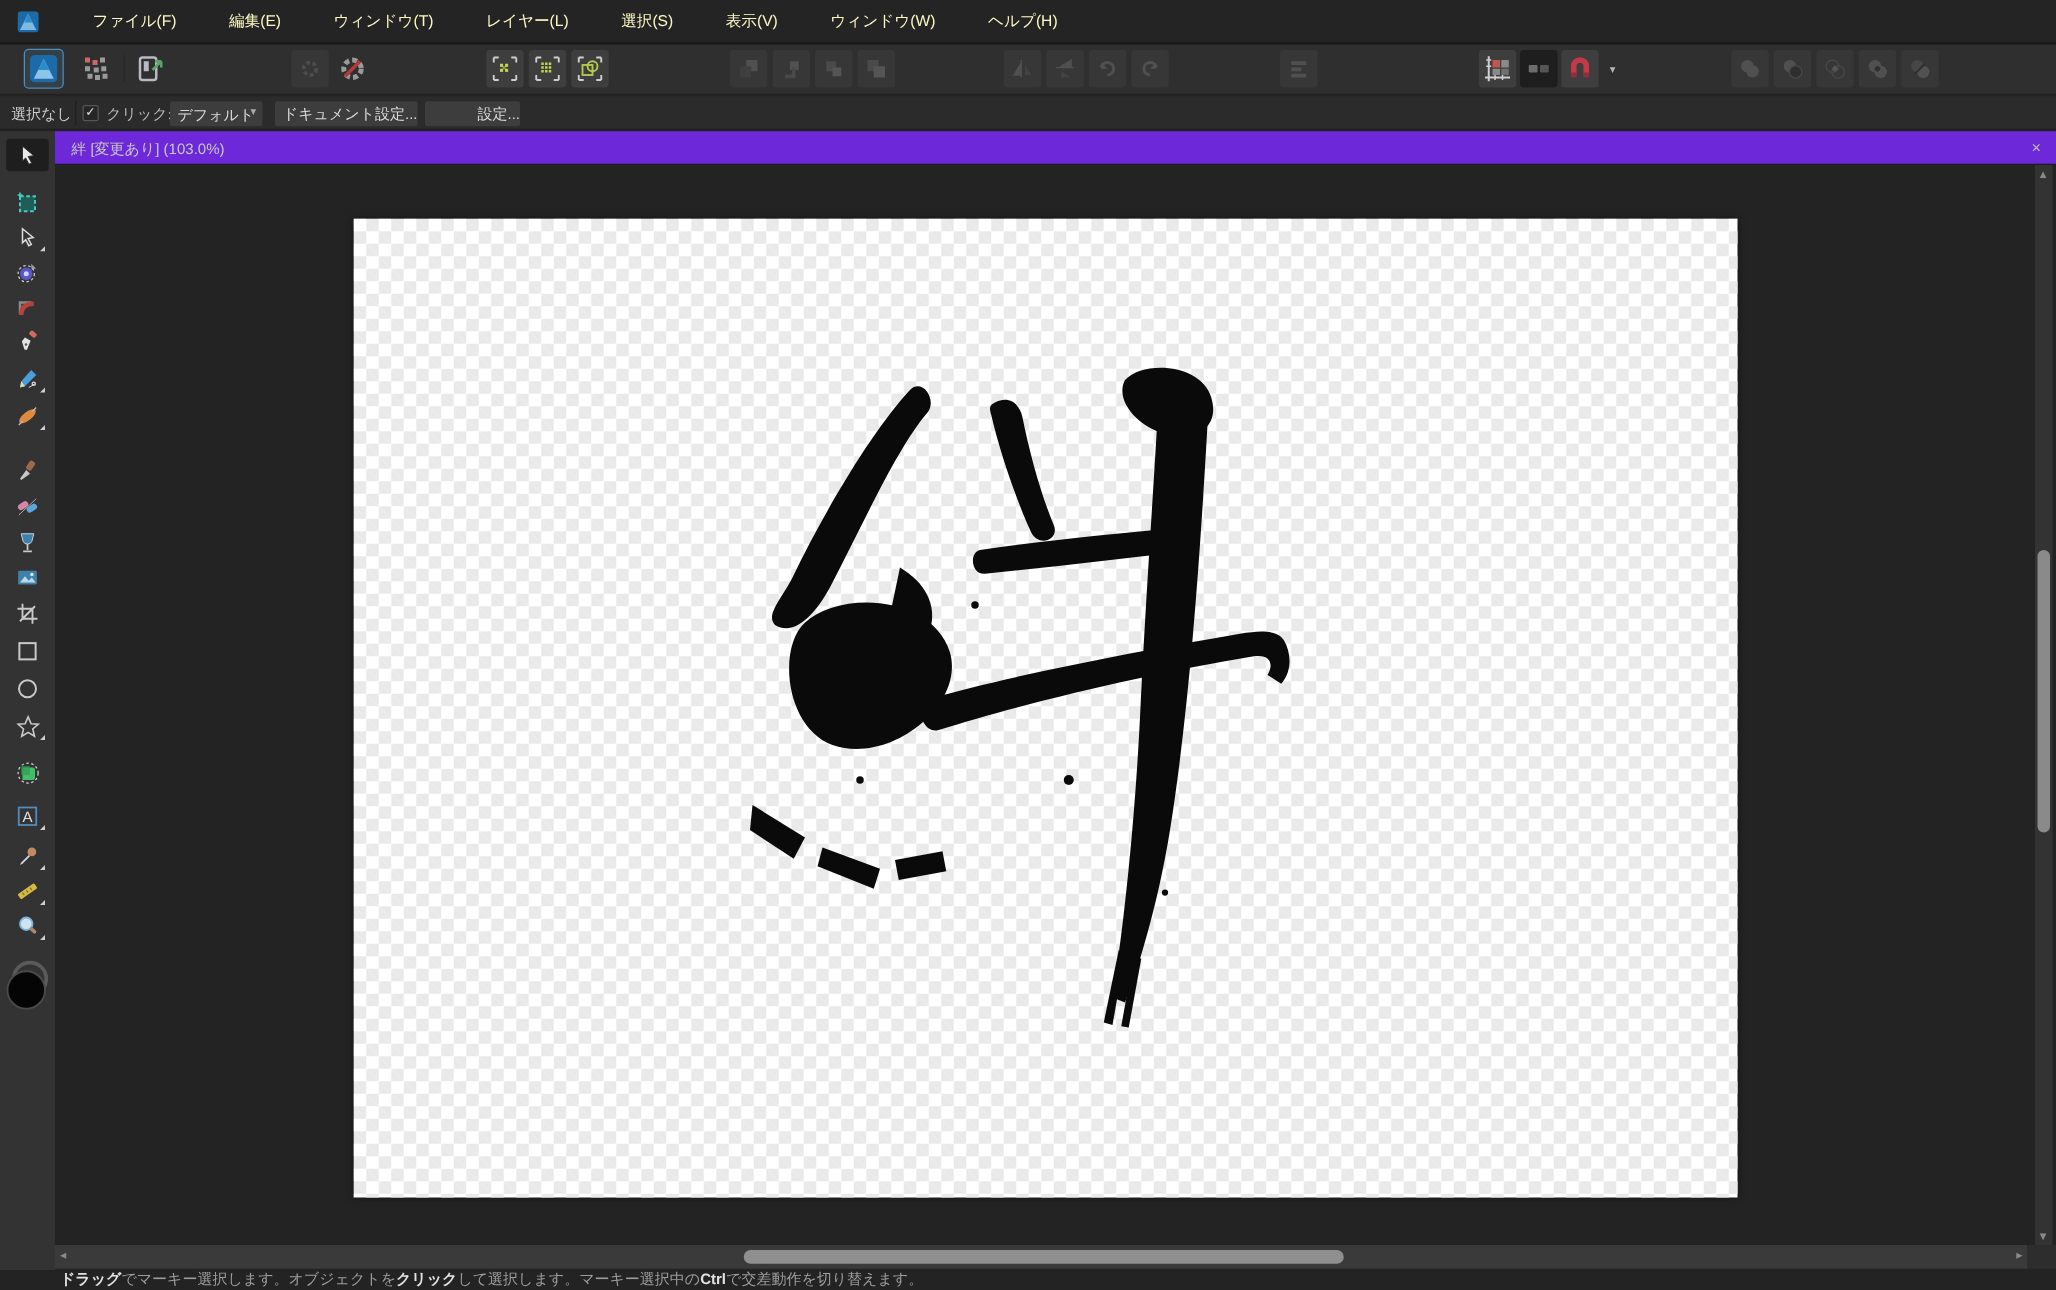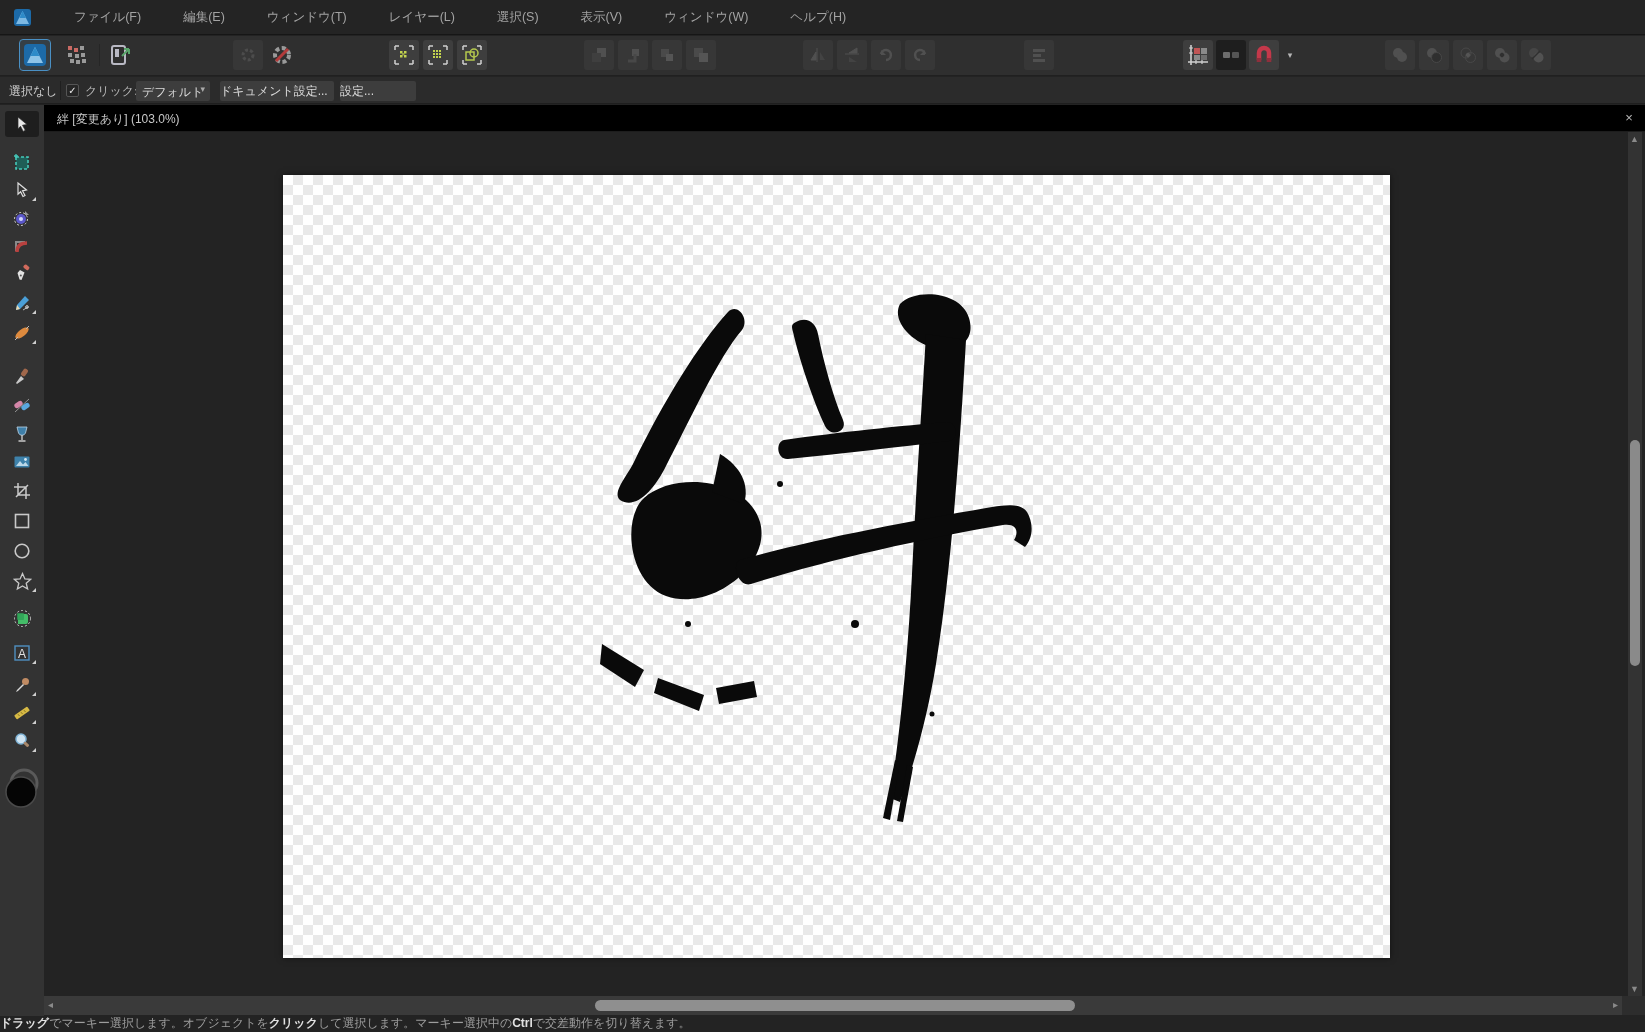--- a/index.html
+++ b/index.html
@@ -2,42 +2,42 @@
 <html><head>
 <meta charset="utf-8">
 <style>
   * { box-sizing: border-box; margin:0; padding:0; }
   html,body { width:1645px; height:1032px; overflow:hidden; }
   body { font-family:"Liberation Sans","DejaVu Sans",sans-serif; background:#232323; position:relative; color:#d6d6d6; }
 
   
   .menu-bar { position:absolute; left:0; top:0; width:100%; height:35px; background:#242424; border-bottom:1px solid #161616; display:flex; align-items:center; }
   .app-logo { width:17px; height:17px; margin:0 22px 0 14px; flex:0 0 auto; }
-  .menu-item { font-size:12.5px; color:#a3a3a3; padding:0 21px; height:35px; line-height:35px; cursor:default; }
+  .menu-item { font-size:12.5px; color:#fef9c3; padding:0 21px; height:35px; line-height:35px; cursor:default; }
 
   
   .toolbar { position:absolute; left:0; top:36px; width:100%; height:40px; background:#2f2f2f; border-bottom:1px solid #202020; }
   .tb-btn { position:absolute; top:4px; width:30px; height:30px; background:#3e3e3e; border-radius:3px; display:flex; align-items:center; justify-content:center; }
   .tb-btn.flat { background:transparent; }
   .tb-btn.disabled { background:#373737; }
   .tb-btn.pressed { background:#1e1e1e; }
   .tb-btn.persona-active { background:#353f46; outline:1px solid #4a90c4; }
   .tb-sep { position:absolute; top:8px; width:1px; height:22px; background:#262626; }
 
   
   .context-bar { position:absolute; left:0; top:77px; width:100%; height:27px; background:#2b2b2b; border-bottom:1px solid #1e1e1e; font-size:12px; }
   .ctx-text { position:absolute; top:6px; color:#cfcfcf;font-family:Liberation Serif, serif; }
   .ctx-sep { position:absolute; left:60px; top:4px; width:1px; height:19px; background:#1f1f1f; }
   .checkbox { position:absolute; left:66px; top:7px; width:13px; height:13px; background:#262626; border:1px solid #555; border-radius:2px; color:#e8e8e8; font-size:10px; line-height:11px; text-align:center; }
   .dropdown { position:absolute; left:136px; top:4px; width:74px; height:20px; background:#3d3d3d; border-radius:2px; color:#dcdcdc; padding:3px 6px; }
   .dropdown .chev { position:absolute; right:5px; top:3px; font-size:9px; color:#aaa; }
-  .ctx-btn { position:absolute; top:4px; height:20px; background:#3d3d3d; border-radius:2px; color:#dcdcdc; text-align:left; line-height:20px; }
-
-  
-  .tab-strip { position:absolute; left:44px; top:105px; right:0; height:27px; background:#000000; border-bottom:1px solid #1d1d1d; }
+  .ctx-btn { position:absolute; top:4px; height:20px; background:#3d3d3d; border-radius:2px; color:#dcdcdc; text-align:right; line-height:20px; }
+
+  
+  .tab-strip { position:absolute; left:44px; top:105px; right:0; height:27px; background:#6d28d9; border-bottom:1px solid #1d1d1d; }
   .tab-title { position:absolute; left:13px; top:6px; font-size:12px; color:#c8c8c8; }
   .tab-close { position:absolute; right:8px; top:5px; width:16px; height:16px; color:#bbb; font-size:13px; text-align:center; line-height:16px; }
 
   
   .left-toolbar { position:absolute; left:0; top:105px; bottom:16px; width:44px; background:#333333; }
   .tool { position:absolute; left:5px; width:34px; height:26px; display:flex; align-items:center; justify-content:center; border-radius:3px; }
   .tool.selected { background:#1e1e1e; }
   .flyout { position:absolute; right:3px; bottom:2px; width:0; height:0; border-left:4px solid transparent; border-bottom:4px solid #cfcfcf; }
   .color-wheel { position:absolute; left:4px; }
 
@@ -55,21 +55,21 @@
   
   .hscroll { position:absolute; left:44px; top:996px; width:1578px; height:19px; background:#3a3a3a; }
   .hscroll .thumb { position:absolute; left:551px; top:4px; width:480px; height:11px; background:#8f8f8f; border-radius:6px; }
   .hscroll .arrow { position:absolute; top:3px; font-size:10px; color:#8a8a8a; }
   .vscroll { position:absolute; right:3px; top:132px; width:14px; height:864px; background:#333333; }
   .vscroll .thumb { position:absolute; left:2px; top:308px; width:10px; height:226px; background:#8a8a8a; border-radius:5px; }
   .vscroll .arrow { position:absolute; left:2px; font-size:9px; color:#8a8a8a; }
   .scroll-corner { position:absolute; right:0; top:996px; width:23px; height:19px; background:#2d2d2d; }
 
   
-  .status-bar { position:absolute; left:0; bottom:0; width:100%; height:16px; background:#232323; font-size:12px; color:#9d9d9d; white-space:nowrap; line-height:15px;margin-top:24px; }
+  .status-bar { position:absolute; left:0; bottom:0; width:100%; height:16px; background:#232323; font-size:12px; color:#9d9d9d; white-space:nowrap; padding-left:48px; line-height:15px;margin-top:24px; }
   .status-bar .b { color:#e2e2e2; font-weight:bold; }
 
   svg { display:block; }
 </style>
 </head>
 <body>
 
 <div class="menu-bar">
   <span class="app-logo">
     <svg width="17" height="17" viewBox="0 0 17 17">

